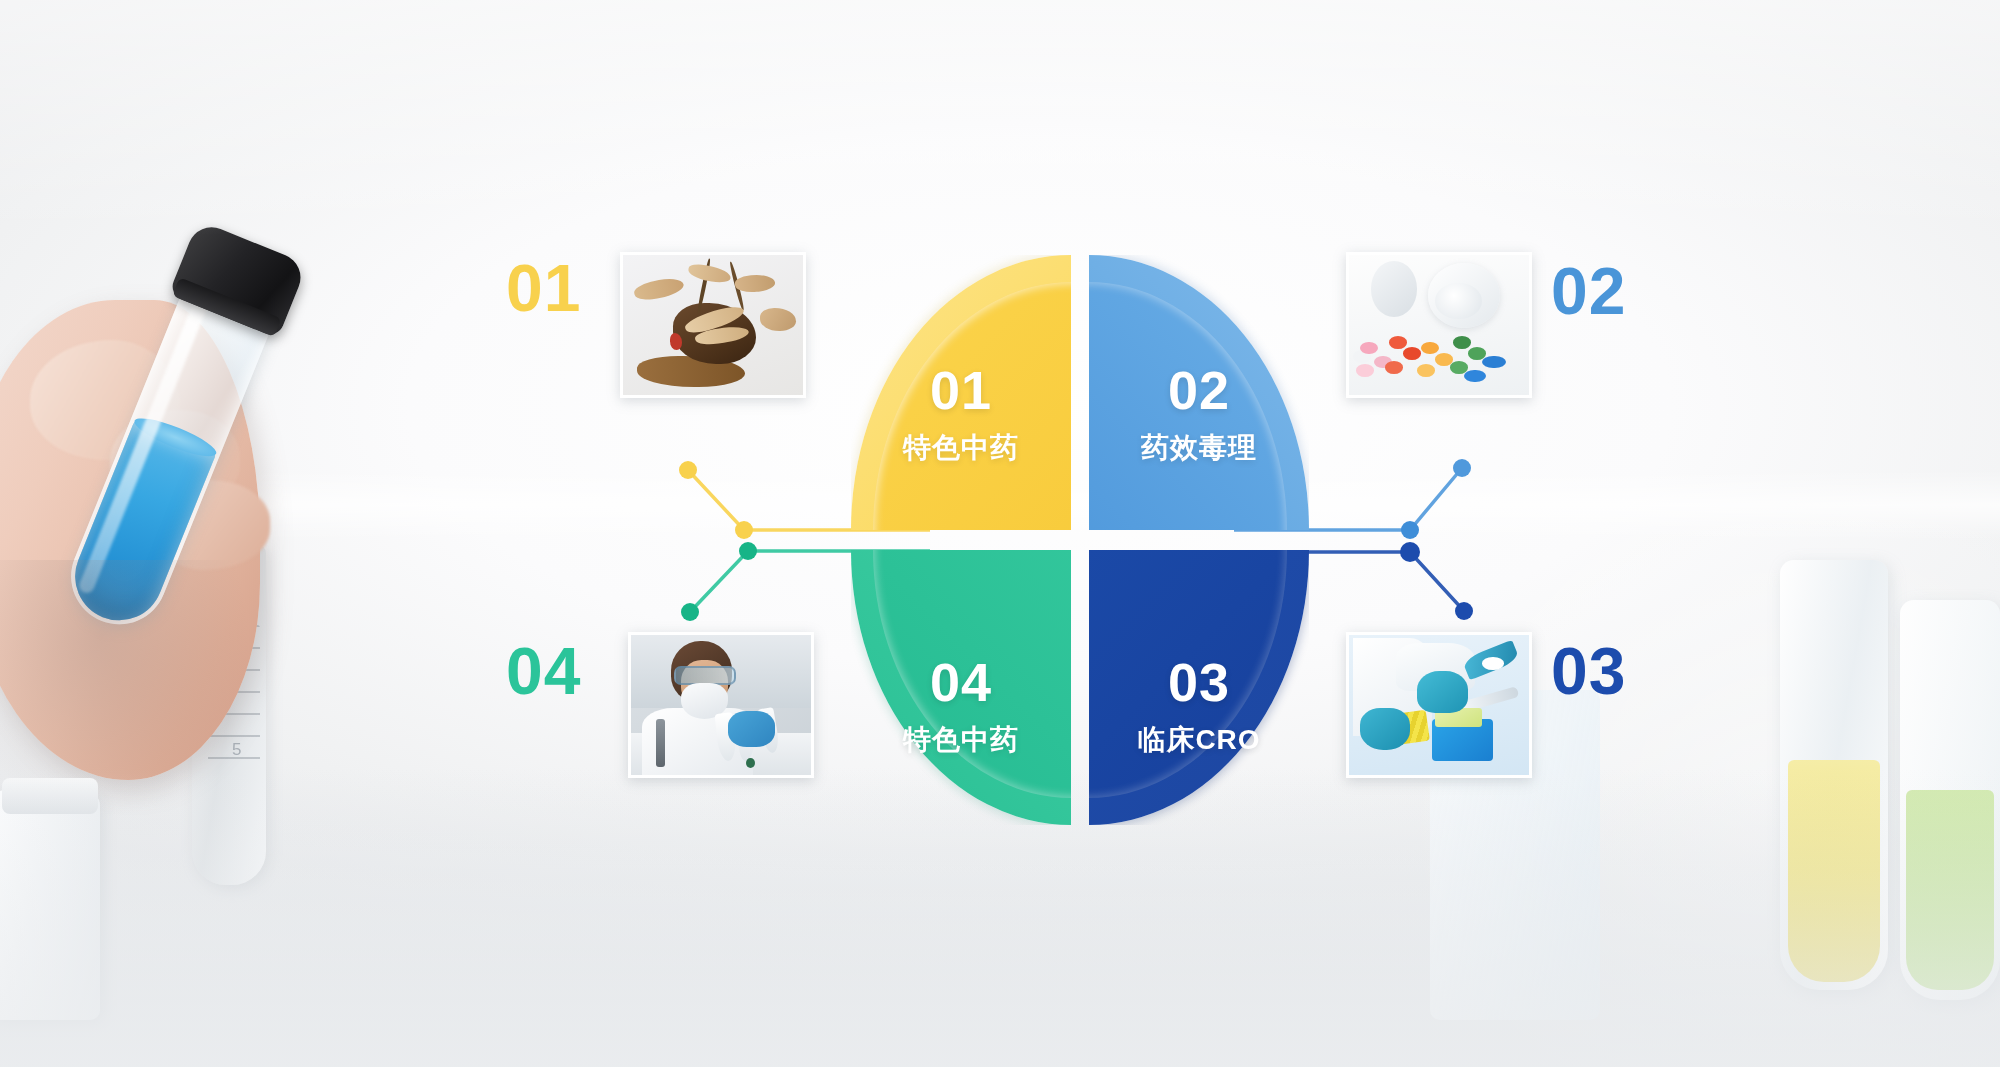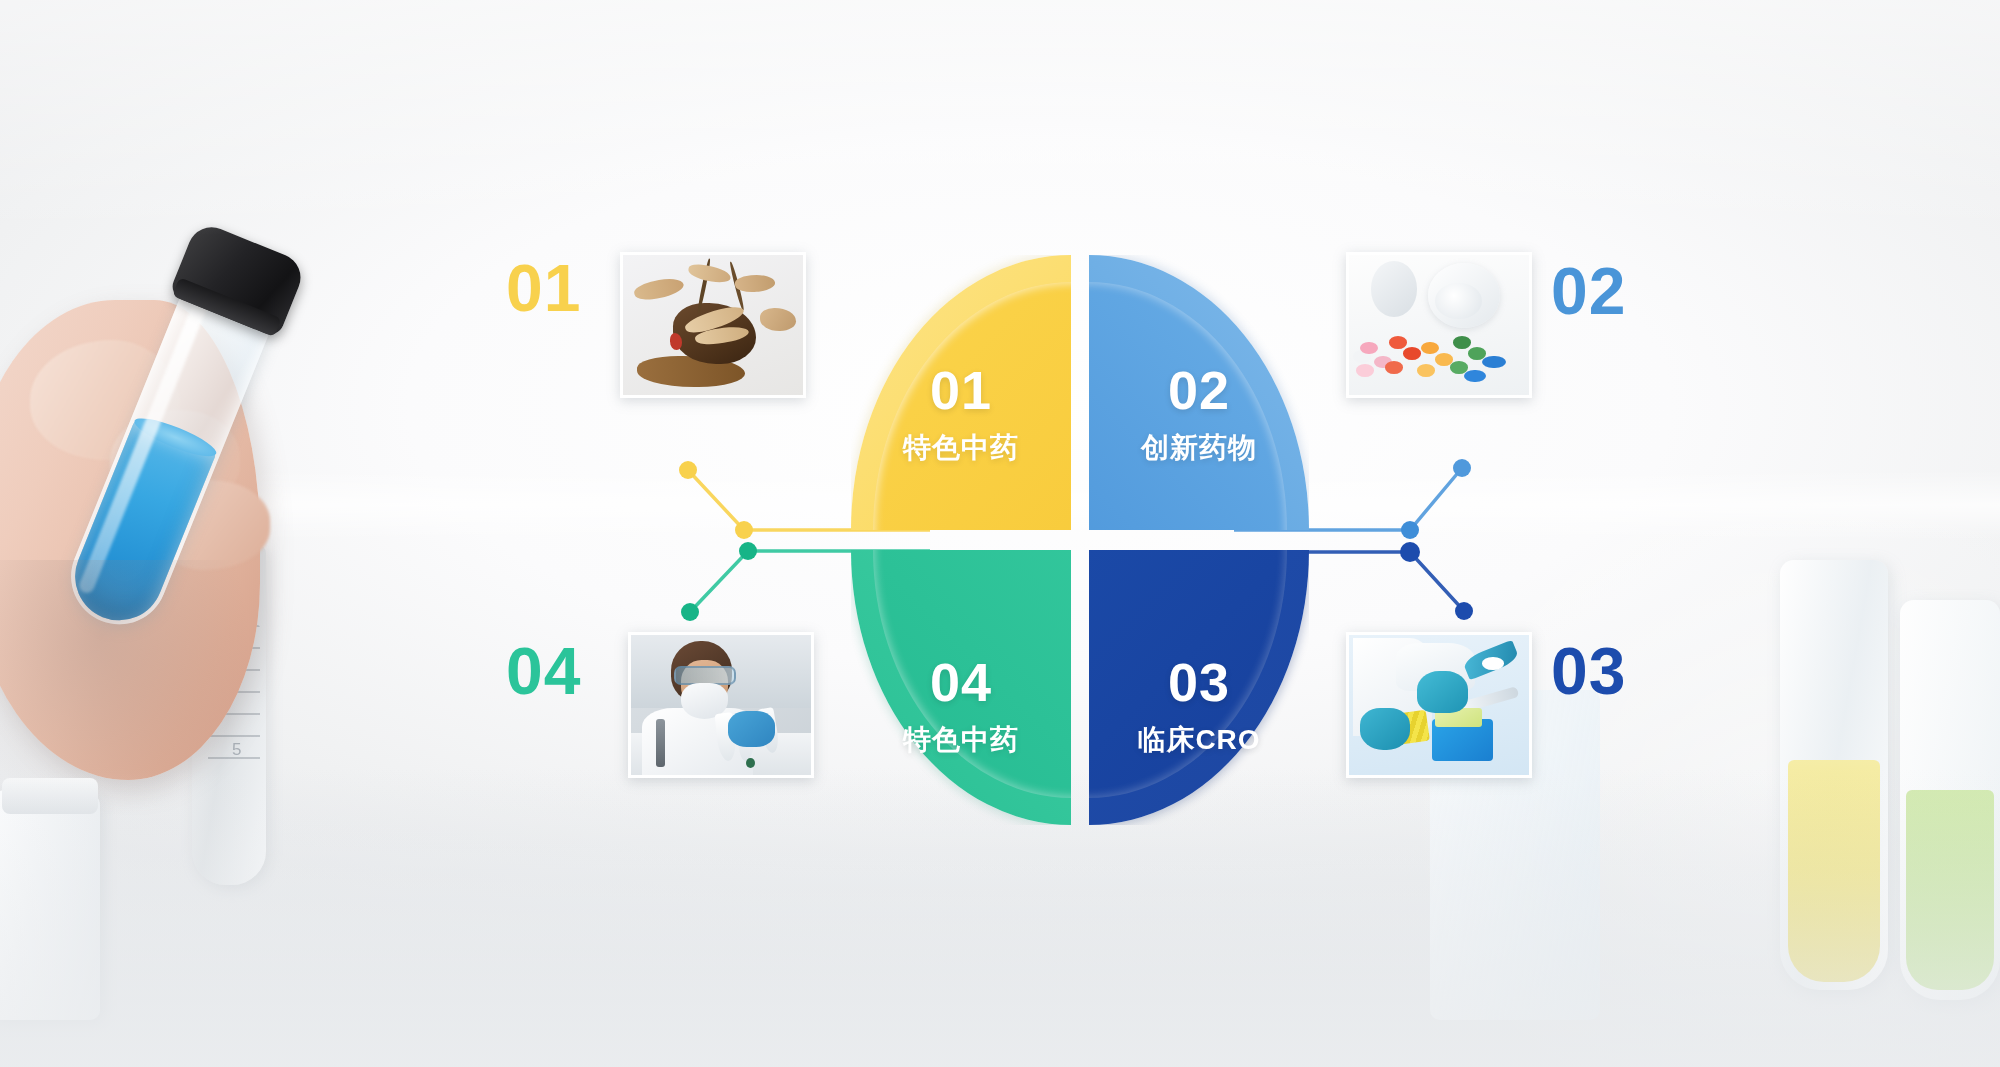--- a/index.html
+++ b/index.html
@@ -318,21 +318,21 @@
       <div class="face"></div>
       <div class="inner"></div>
     </div>
 
     <div class="qlab lab1">
       <div class="qnum">01</div>
       <div class="qtxt">特色中药</div>
     </div>
     <div class="qlab lab2">
       <div class="qnum">02</div>
-      <div class="qtxt">创新药物</div>
+      <div class="qtxt">药效毒理</div>
     </div>
     <div class="qlab lab4">
       <div class="qnum">04</div>
       <div class="qtxt">特色中药</div>
     </div>
     <div class="qlab lab3">
       <div class="qnum">03</div>
       <div class="qtxt">临床CRO</div>
     </div>
   </div>

